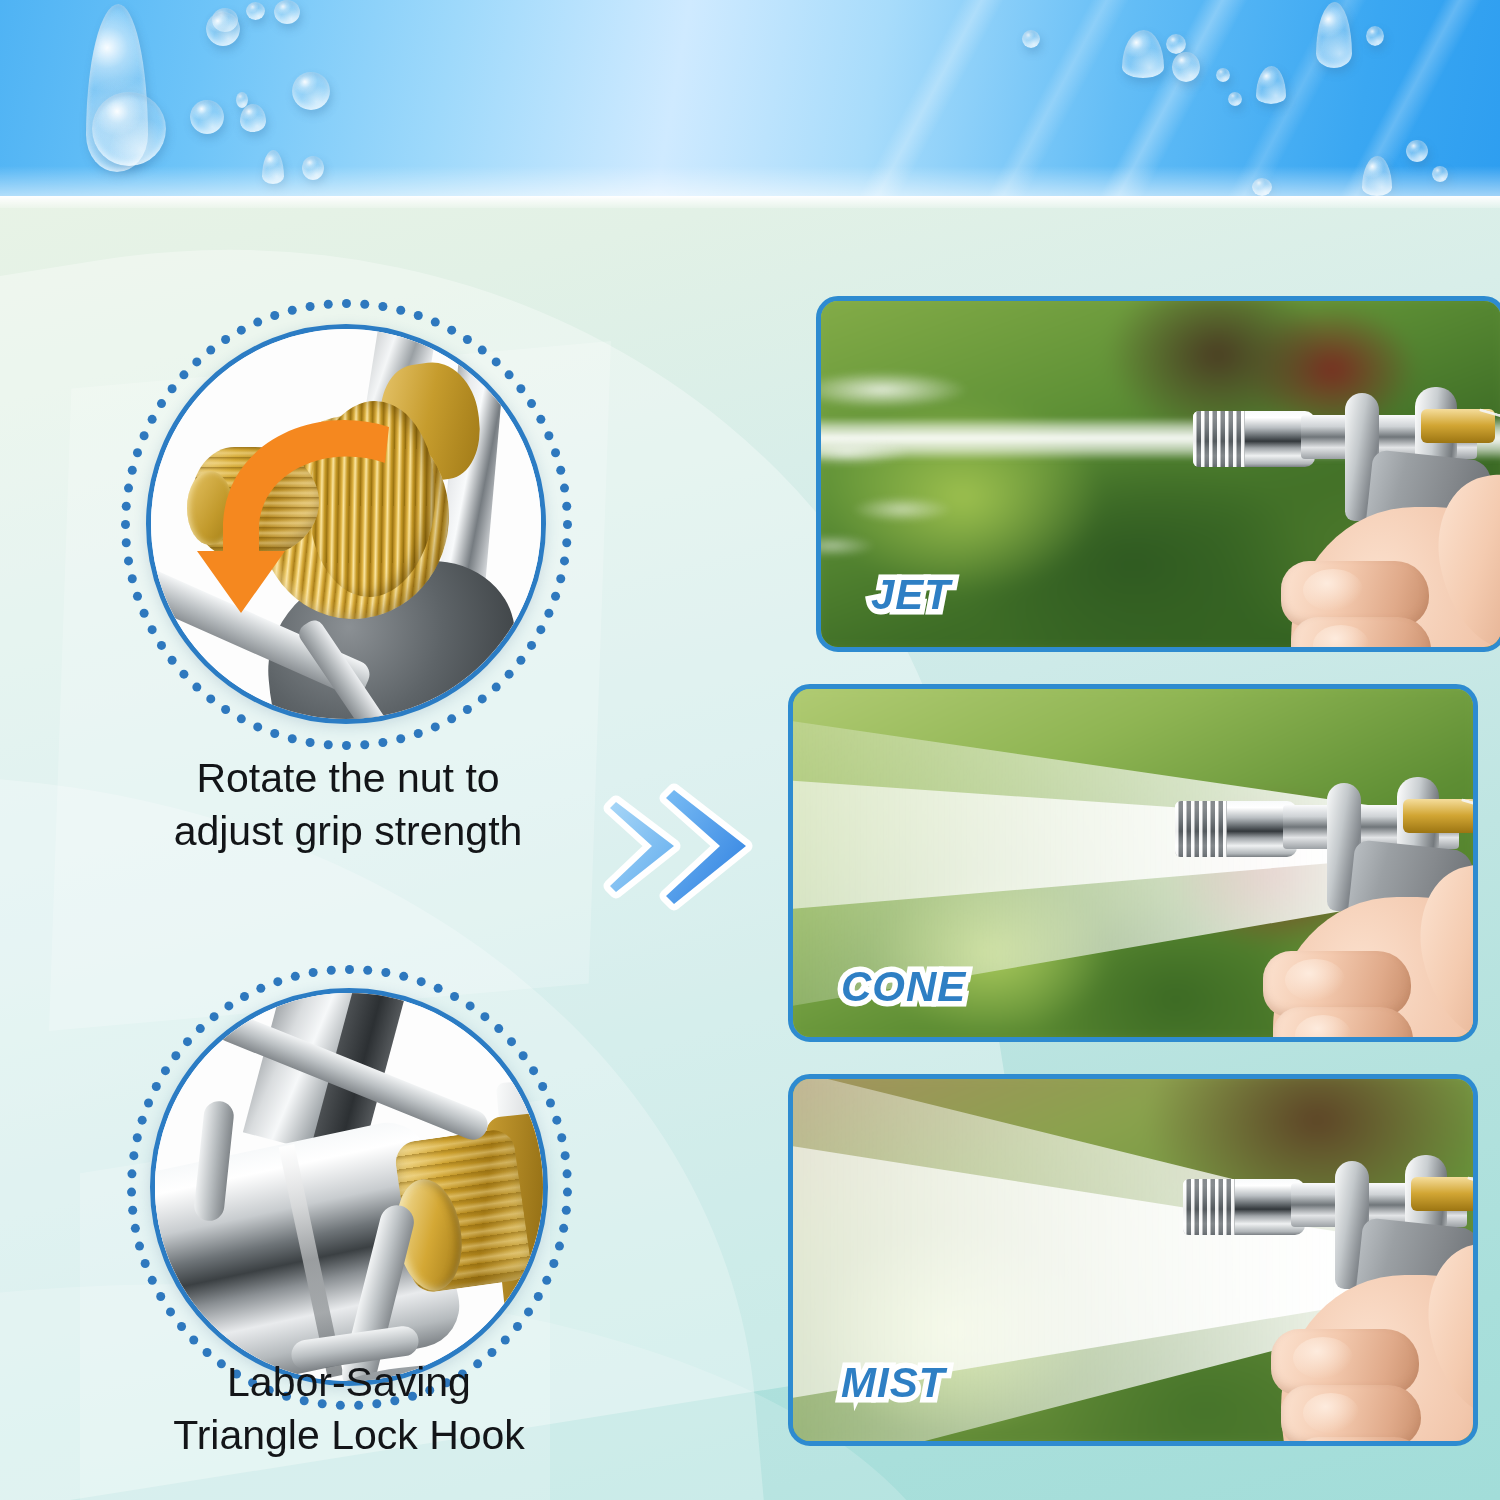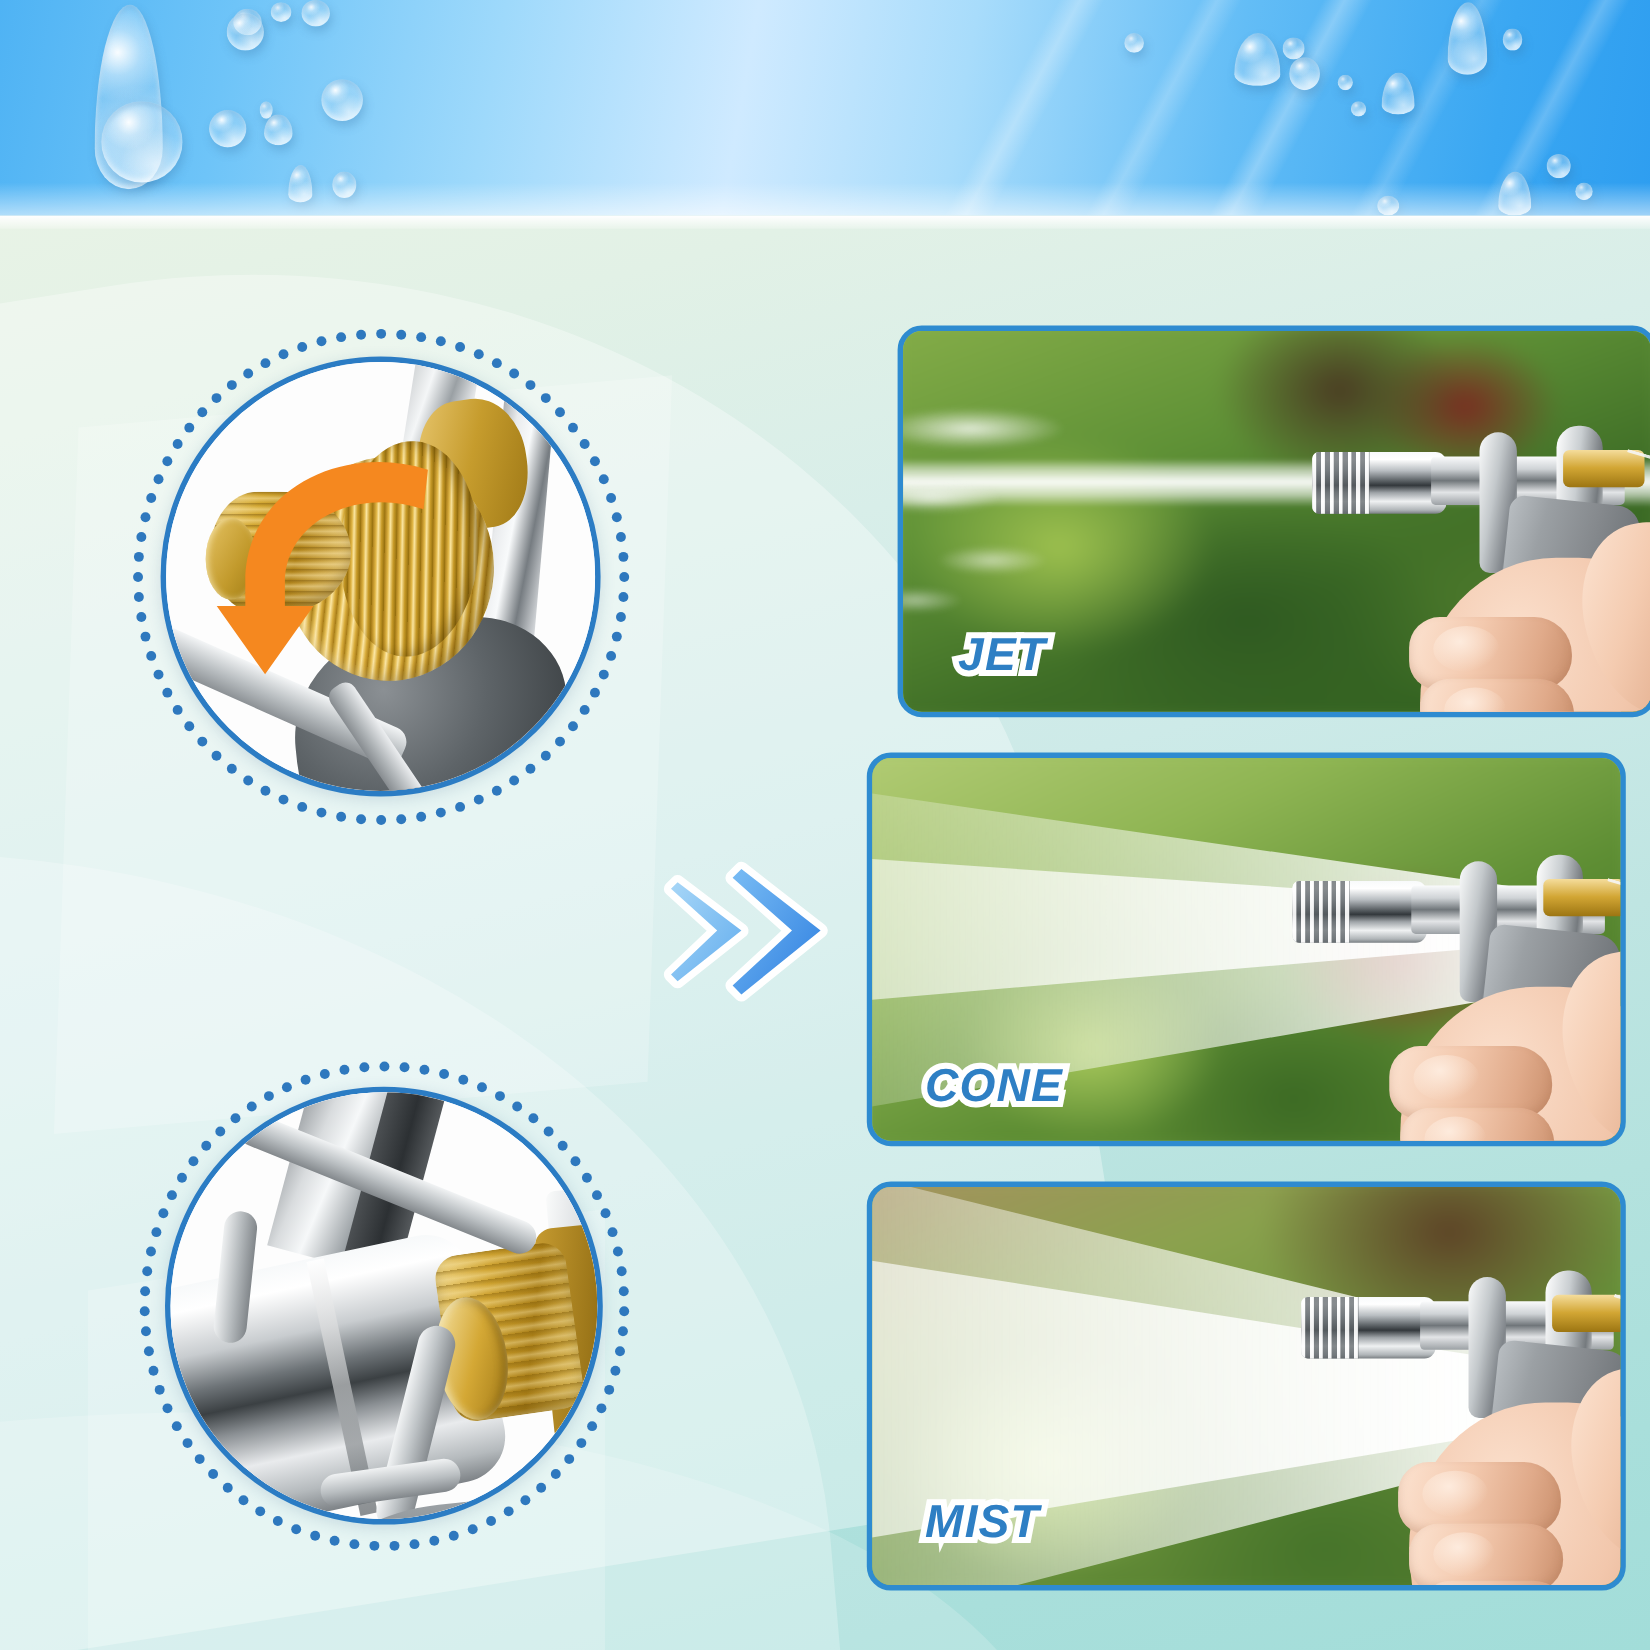--- a/index.html
+++ b/index.html
@@ -672,20 +672,22 @@
         <div class="brass-hub-face"></div>
         <div class="nut-blade"></div>
         <div class="nut-blade2"></div>
         <svg class="rot-arrow" viewBox="0 0 214 230">
           <path d="M196 26 C120 2 34 42 30 122 L30 150 L4 150 L48 212 L92 150 L66 150 L66 124
                    C70 70 134 42 192 62 Z" fill="#F5881F"></path>
         </svg>
       </div>
     </div>
   </div>
+  <div class="caption" style="left:100px; top:752px; width:496px;">Rotate the nut to
+adjust grip strength</div>
 
   <div class="inset-wrap" style="left:126px; top:964px; width:446px; height:446px;">
     <div class="dotted-ring" id="ring2">
         <i style="transform: translate(0px, -218px);"></i>
         <i style="transform: translate(18.24px, -217.24px);"></i>
         <i style="transform: translate(36.36px, -214.95px);"></i>
         <i style="transform: translate(54.21px, -211.15px);"></i>
         <i style="transform: translate(71.69px, -205.87px);"></i>
         <i style="transform: translate(88.67px, -199.15px);"></i>
         <i style="transform: translate(105.02px, -191.03px);"></i>
@@ -769,20 +771,22 @@
         <div class="lk-brass-nut"></div>
         <div class="lk-brass-collar"></div>
         <div class="lk-hook-arm"></div>
         <div class="lk-hook-elbow"></div>
         <div class="lk-hook-lower"></div>
         <div class="lk-hook-tip"></div>
         <div class="lk-bottom-dark"></div>
       </div>
     </div>
   </div>
+  <div class="caption" style="left:96px; top:1356px; width:506px;">Labor-Saving
+Triangle Lock Hook</div>
 
   <svg class="chevrons" viewBox="0 0 190 130">
     <defs>
       <linearGradient id="chevA" x1="0" y1="0" x2="1" y2="1">
         <stop offset="0" stop-color="#A7D6F7"></stop>
           <stop offset="1" stop-color="#62ADEE"></stop>
       </linearGradient>
       <linearGradient id="chevB" x1="0" y1="0" x2="1" y2="1">
         <stop offset="0" stop-color="#79BCF4"></stop>
           <stop offset="1" stop-color="#2E7FE0"></stop>

